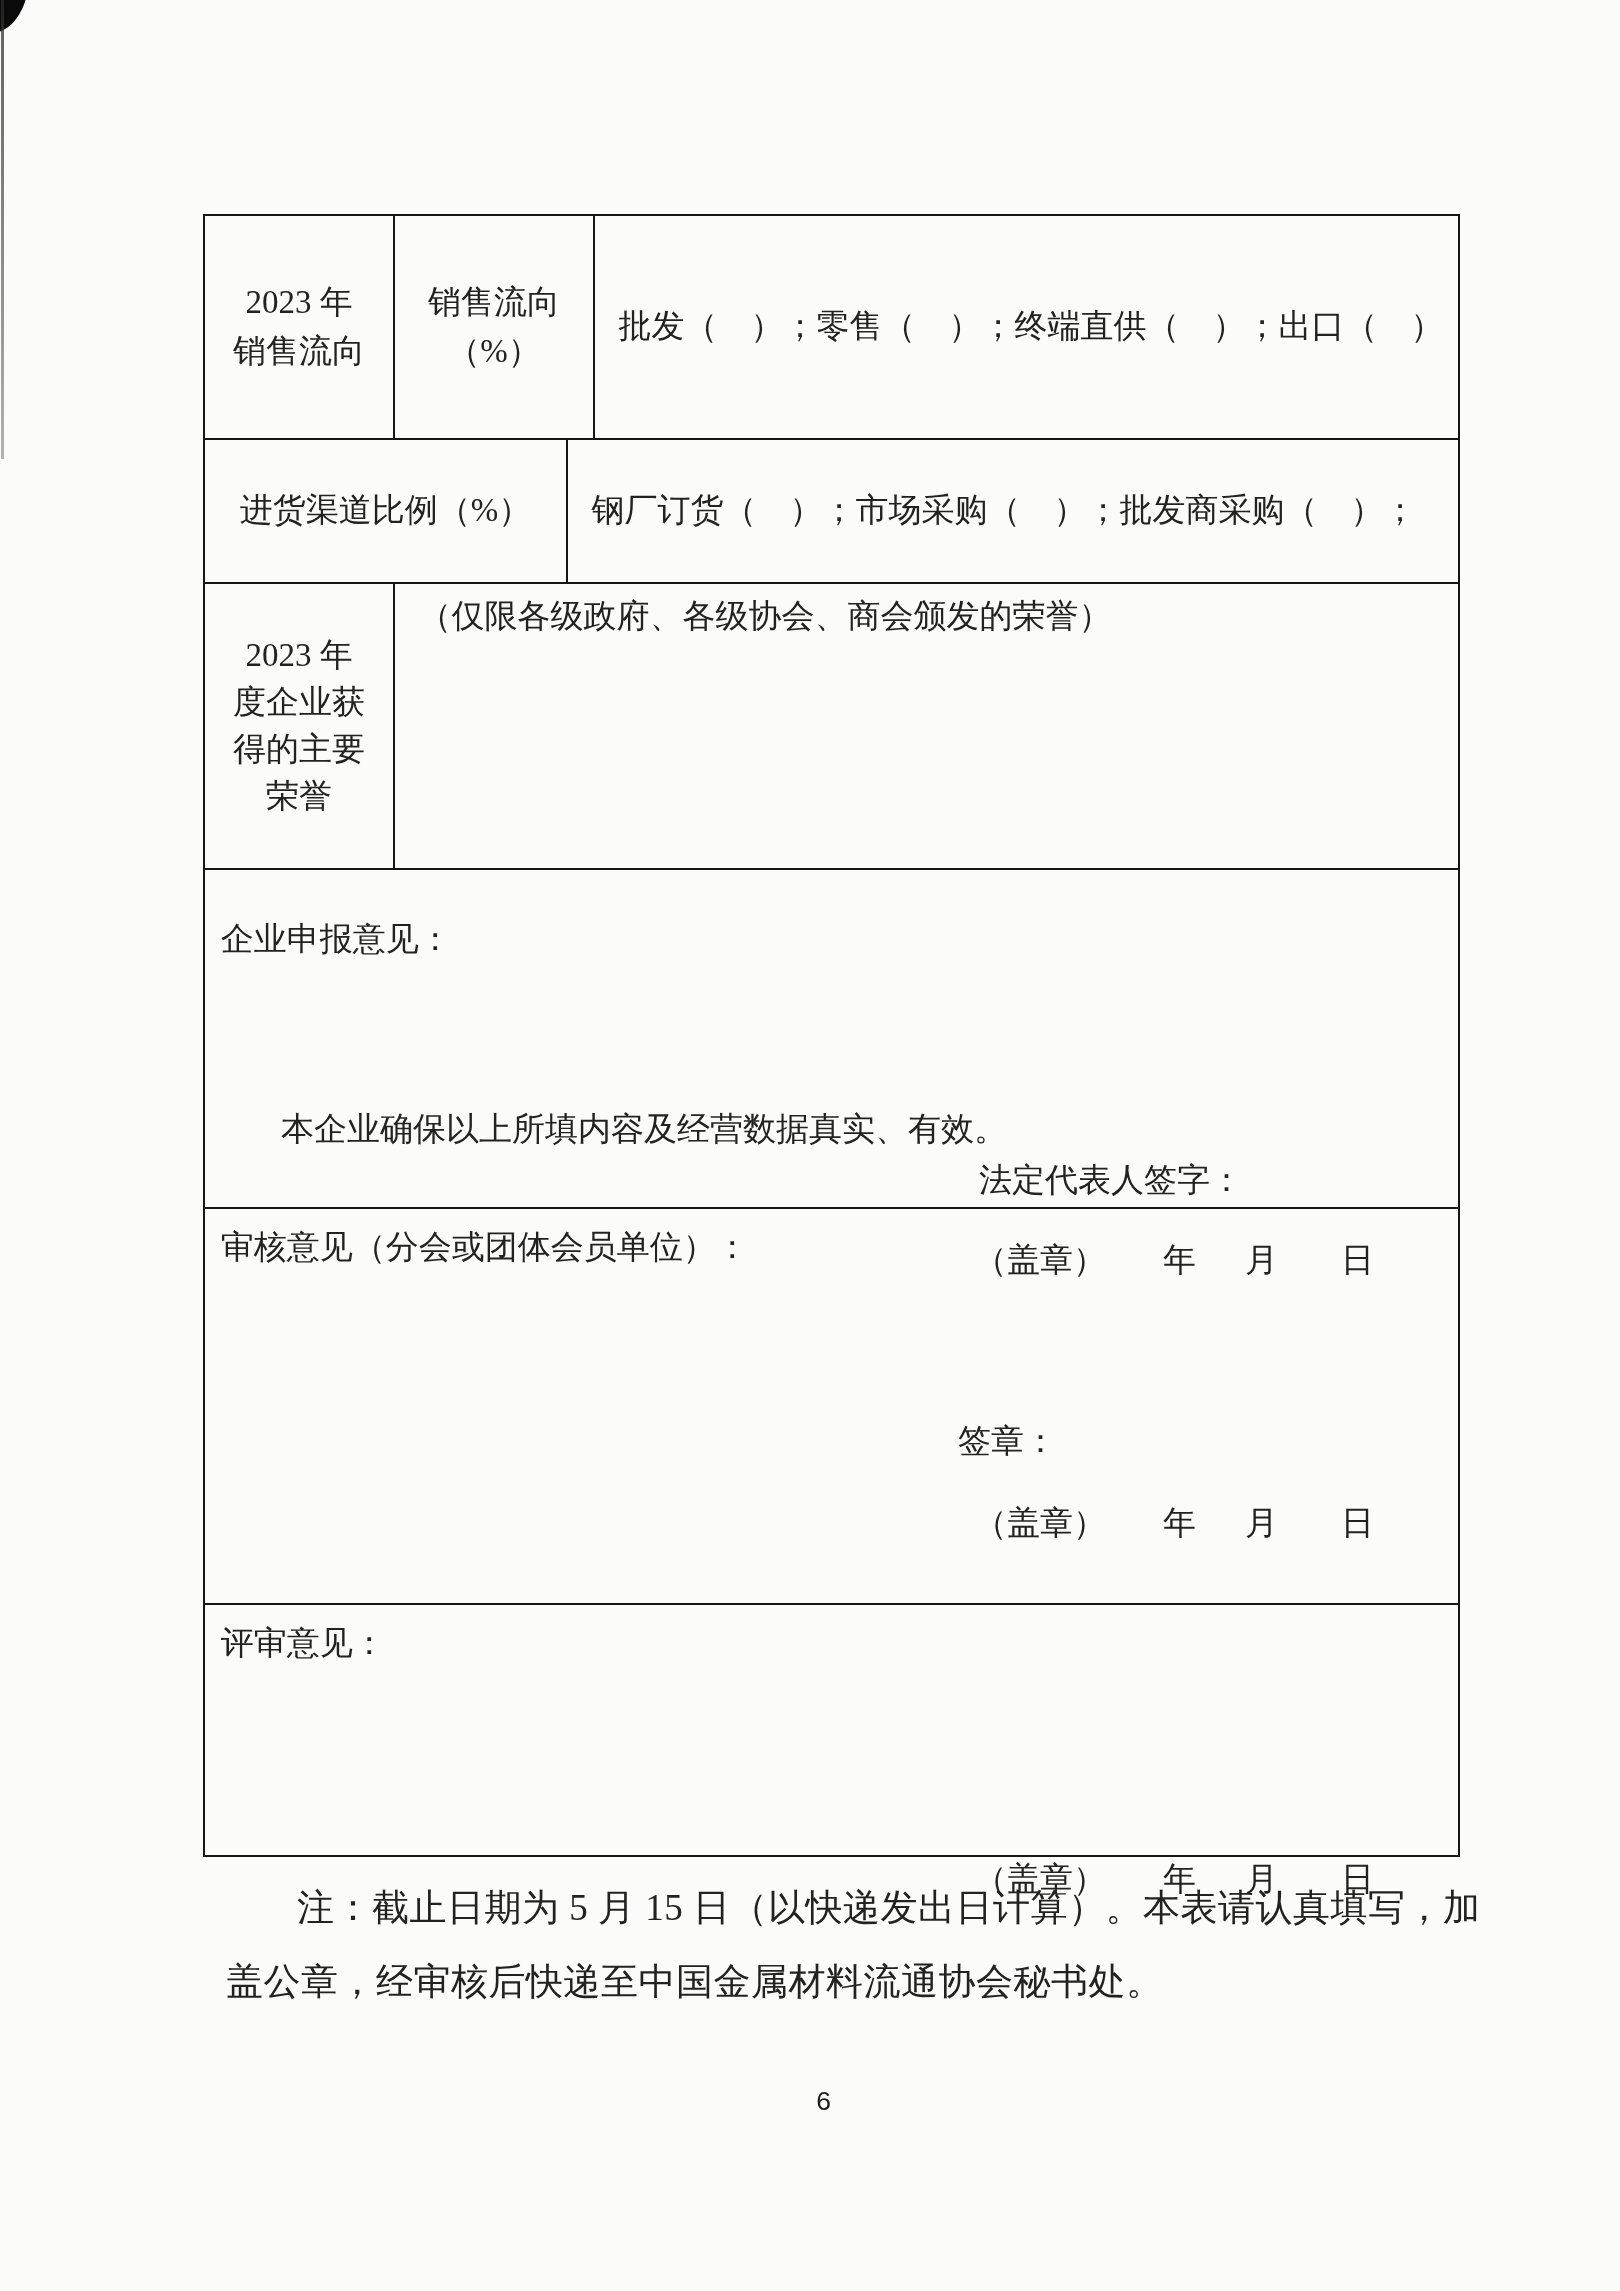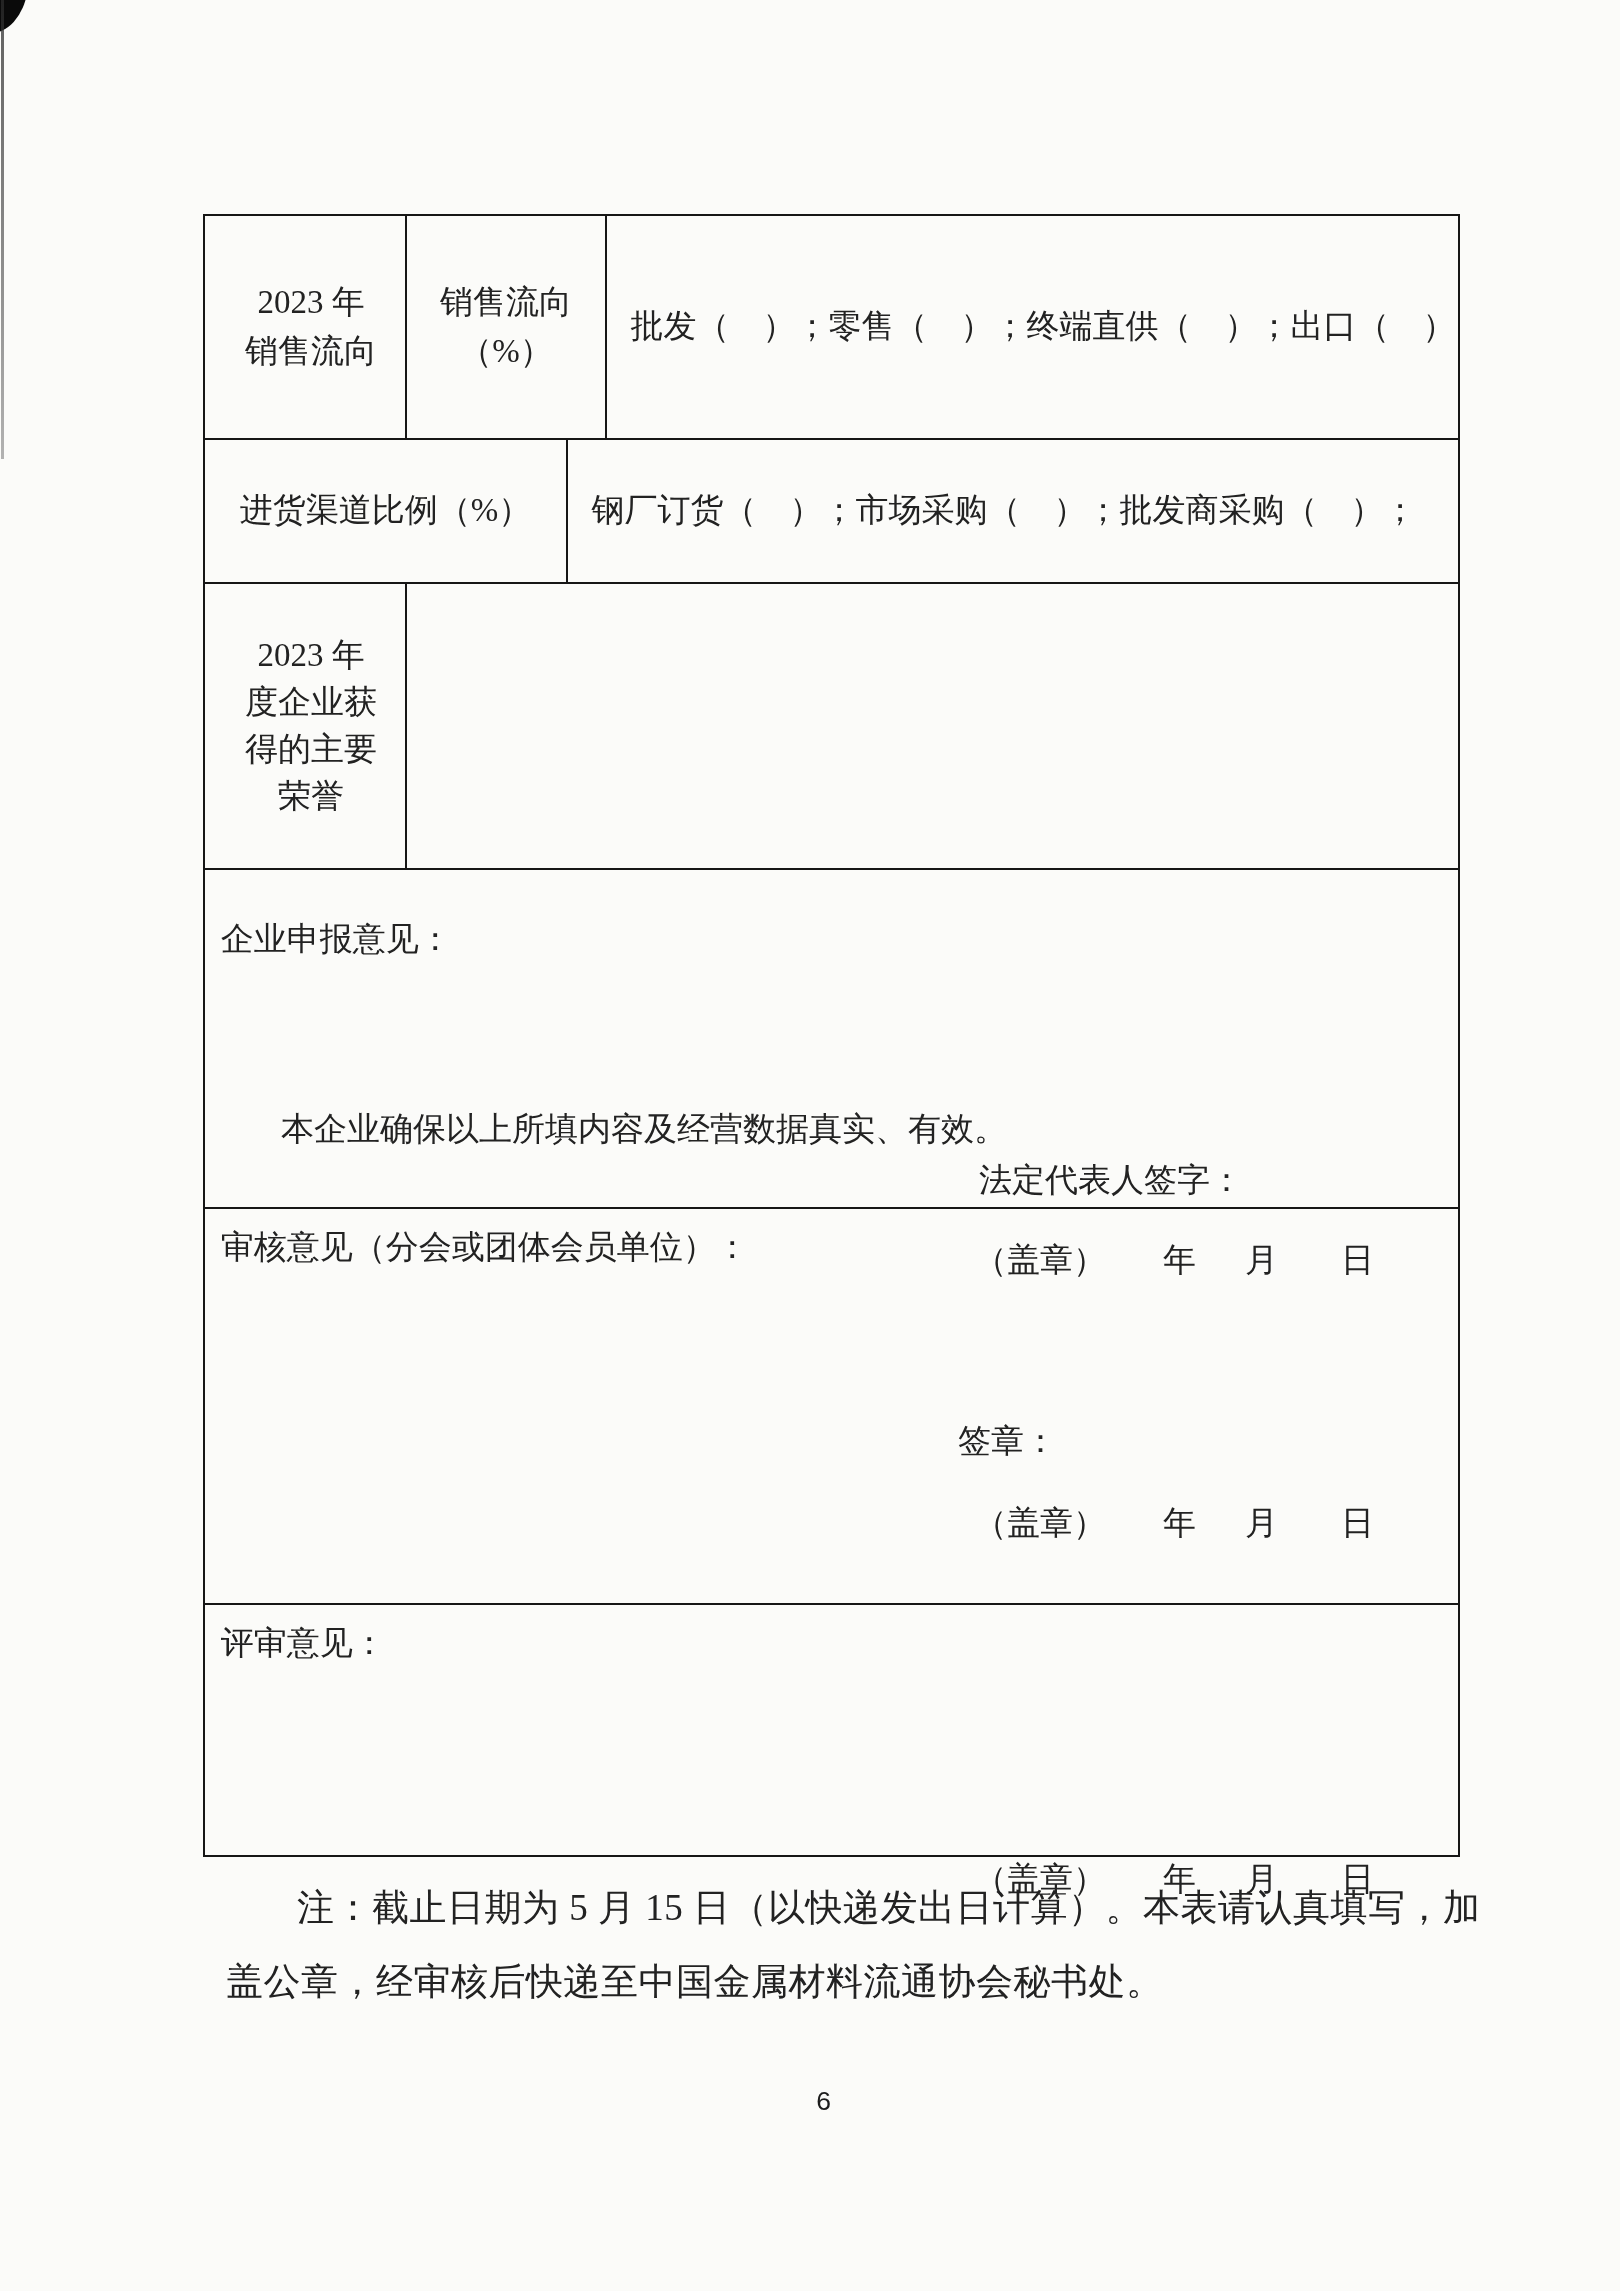--- a/index.html
+++ b/index.html
@@ -38,21 +38,21 @@
   .t-row.last { border-bottom:none; flex:1; }
   .r1 { height:224px; }
   .r2 { height:144px; }
   .r3 { height:286px; }
   .r4 { height:308px; position:relative;margin-top:31px; }
   .r5 { height:396px; position:relative; }
   .r6 { position:relative;padding-left:12px; }
 
   .cell { height:100%; }
   .rb { border-right:2px solid #161616; }
-  .w-narrow { width:190px;margin-left:12px; }
+  .w-narrow { width:190px; }
   .w-mid    { width:200px; }
   .w-wide   { width:363px; }
   .w-rest   { flex:1; }
 
   .center-col {
     display:flex; flex-direction:column;
     justify-content:center; align-items:center;
     text-align:center;
   }
   .vcenter-left {
@@ -120,20 +120,23 @@
       </div>
     </div>
 
     <div class="t-row r3">
       <div class="cell w-narrow rb center-col tight-lines">
         <div>2023 年</div>
         <div>度企业获</div>
         <div>得的主要</div>
         <div>荣誉</div>
       </div>
+      <div class="cell w-rest honors-note-cell">
+        <div>（仅限各级政府、各级协会、商会颁发的荣誉）</div>
+      </div>
     </div>
 
     <div class="t-row r4">
       <div class="abs row-label">企业申报意见：</div>
       <div class="abs pledge">本企业确保以上所填内容及经营数据真实、有效。</div>
       <div class="abs sig-label-4">法定代表人签字：</div>
       <div class="abs sealdate-4">
         <span>（盖章）</span><span class="sd-y">年</span><span class="sd-m">月</span><span class="sd-d">日</span>
       </div>
     </div>

